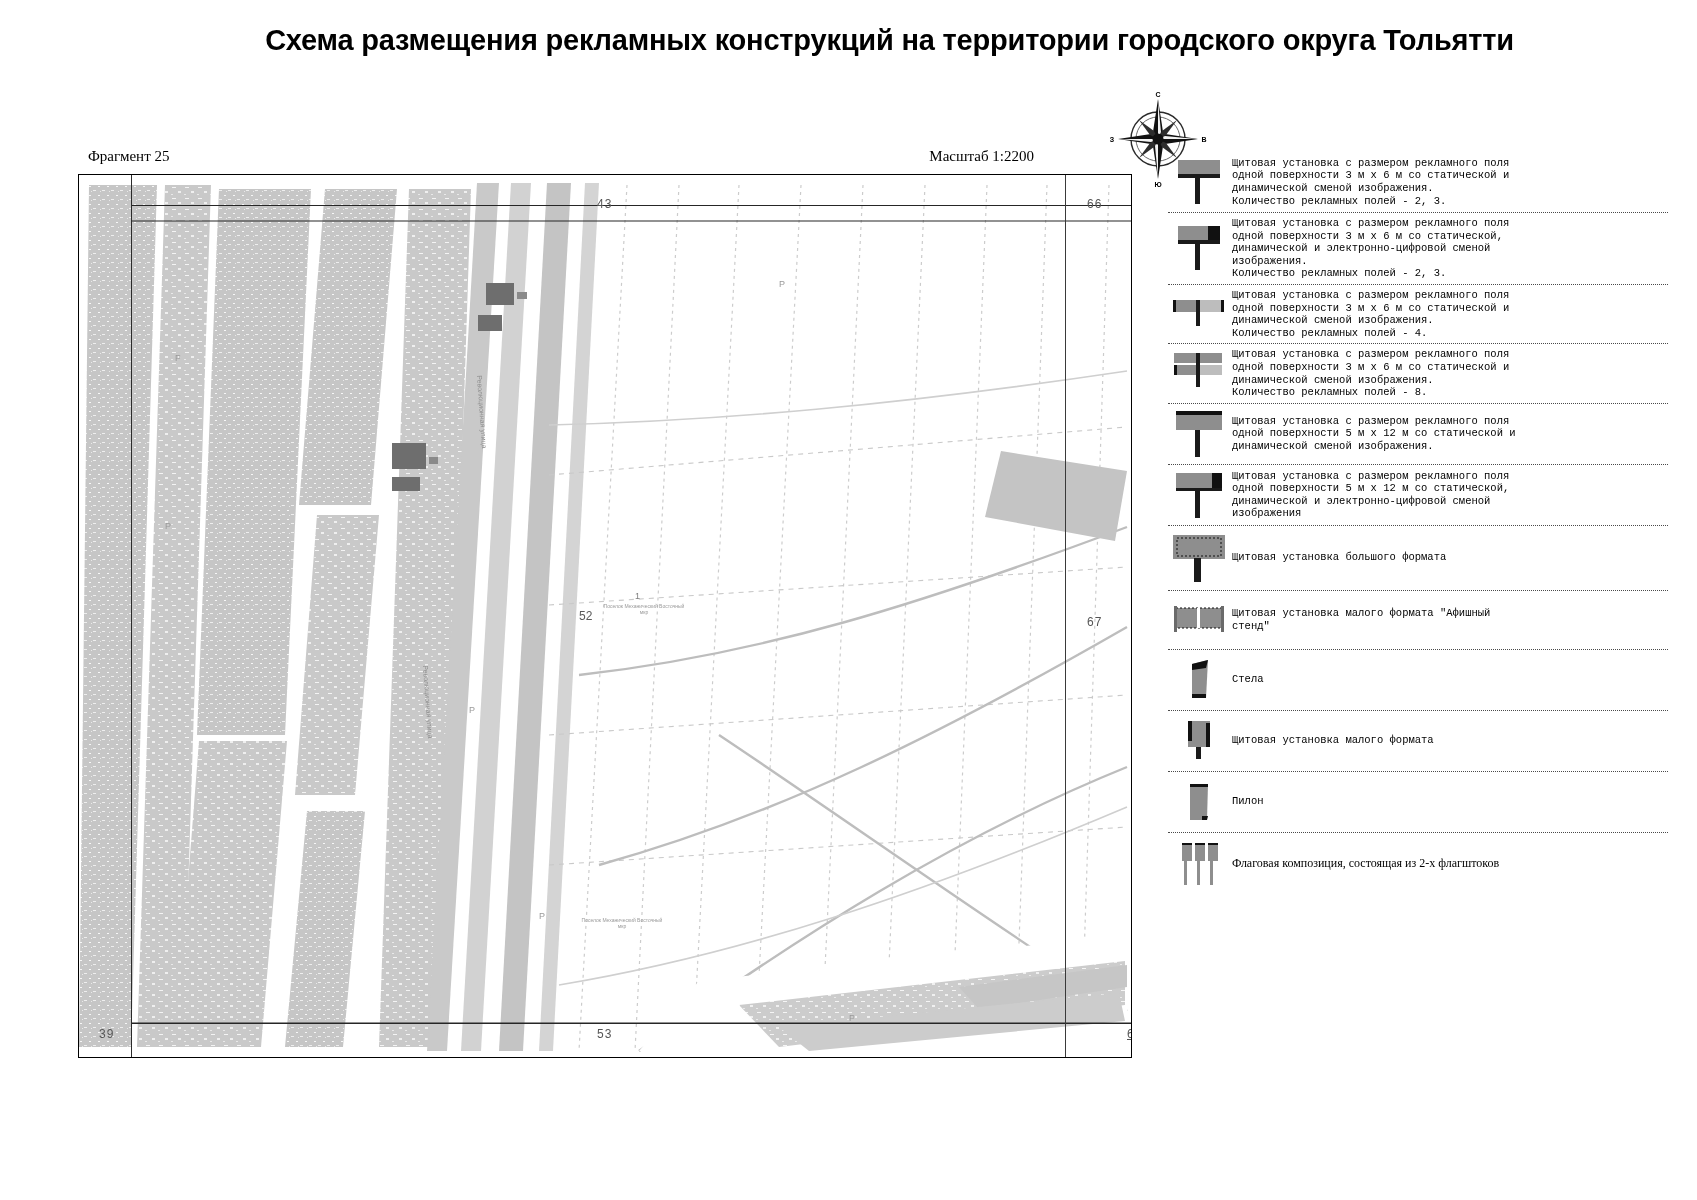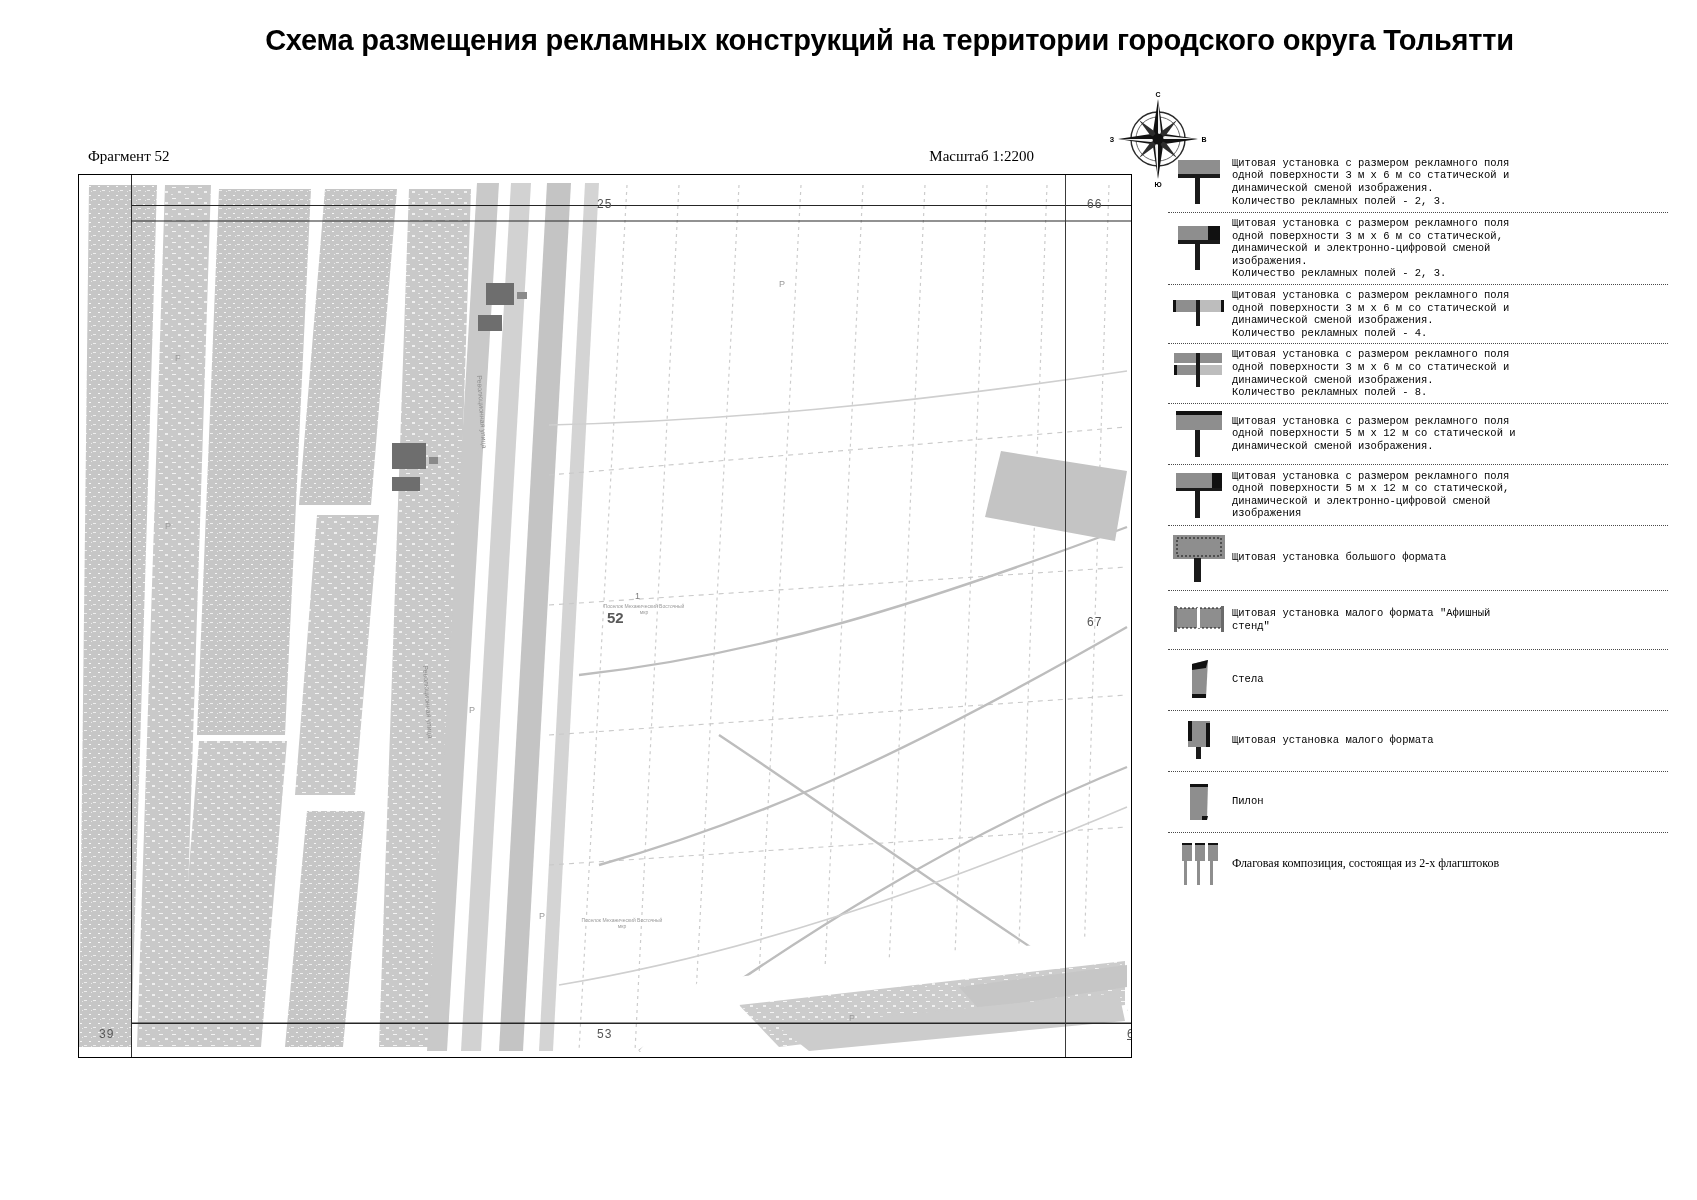--- a/index.html
+++ b/index.html
@@ -136,21 +136,21 @@
     <text x="51" y="9" font-family="Liberation Sans, sans-serif" font-size="7" font-weight="bold" text-anchor="middle" fill="#000">С</text>
     <text x="51" y="99" font-family="Liberation Sans, sans-serif" font-size="7" font-weight="bold" text-anchor="middle" fill="#000">Ю</text>
     <text x="5" y="54" font-family="Liberation Sans, sans-serif" font-size="7" font-weight="bold" text-anchor="middle" fill="#000">З</text>
     <text x="97" y="54" font-family="Liberation Sans, sans-serif" font-size="7" font-weight="bold" text-anchor="middle" fill="#000">В</text>
   </svg>
 </div>
 
 <div id="map-block">
 
   <div id="map-caption-row">
-    <div id="fragment-label">Фрагмент 52</div>
+    <div id="fragment-label">Фрагмент 25</div>
     <div id="scale-label">Масштаб 1:2200</div>
   </div>
 
   <div id="map-frame">
 
     <div id="map-canvas">
       <svg width="1052" height="882" viewBox="0 0 1052 882">
         <defs>
           <pattern id="speckle" width="9" height="9" patternUnits="userSpaceOnUse">
             <rect width="9" height="9" fill="#c6c6c6"></rect>
@@ -248,28 +248,28 @@
           <path d="M52,46 L1052,46"></path>
           <path d="M52,848 L1052,848"></path>
         </g>
       </svg>
     </div>
 
     <div id="map-inner-frame"></div>
     <div id="map-vert-left"></div>
     <div id="map-vert-right"></div>
 
-    <span class="sheet-num" style="left:518px;top:22px;">25</span>
+    <span class="sheet-num" style="left:518px;top:22px;">43</span>
     <span class="sheet-num" style="left:1008px;top:22px;">66</span>
     <span class="sheet-num" style="left:1008px;top:440px;">67</span>
     <span class="sheet-num" style="left:20px;top:852px;">39</span>
     <span class="sheet-num" style="left:518px;top:852px;">53</span>
     <span class="sheet-num" style="left:1048px;top:852px;text-decoration:underline;">68</span>
 
-    <span class="map-text blk" style="left:528px;top:434px;font-size:15px;font-weight:bold;">52</span>
+    <span class="map-text blk" style="left:500px;top:434px;font-size:12px;">52</span>
 
     <span class="map-text" style="left:556px;top:416px;font-size:9px;color:#7d7d7d;">1</span>
     <span class="parcel-note" style="left:522px;top:428px;width:86px;">Поселок Механический Восточный мкр</span>
     <span class="parcel-note" style="left:500px;top:742px;width:86px;">Поселок Механический Восточный мкр</span>
 
     <span class="street-label" style="left:404px;top:200px;transform:rotate(86deg);">Революционная улица</span>
     <span class="street-label" style="left:350px;top:490px;transform:rotate(86deg);">Революционная улица</span>
 
   </div>
 </div>

